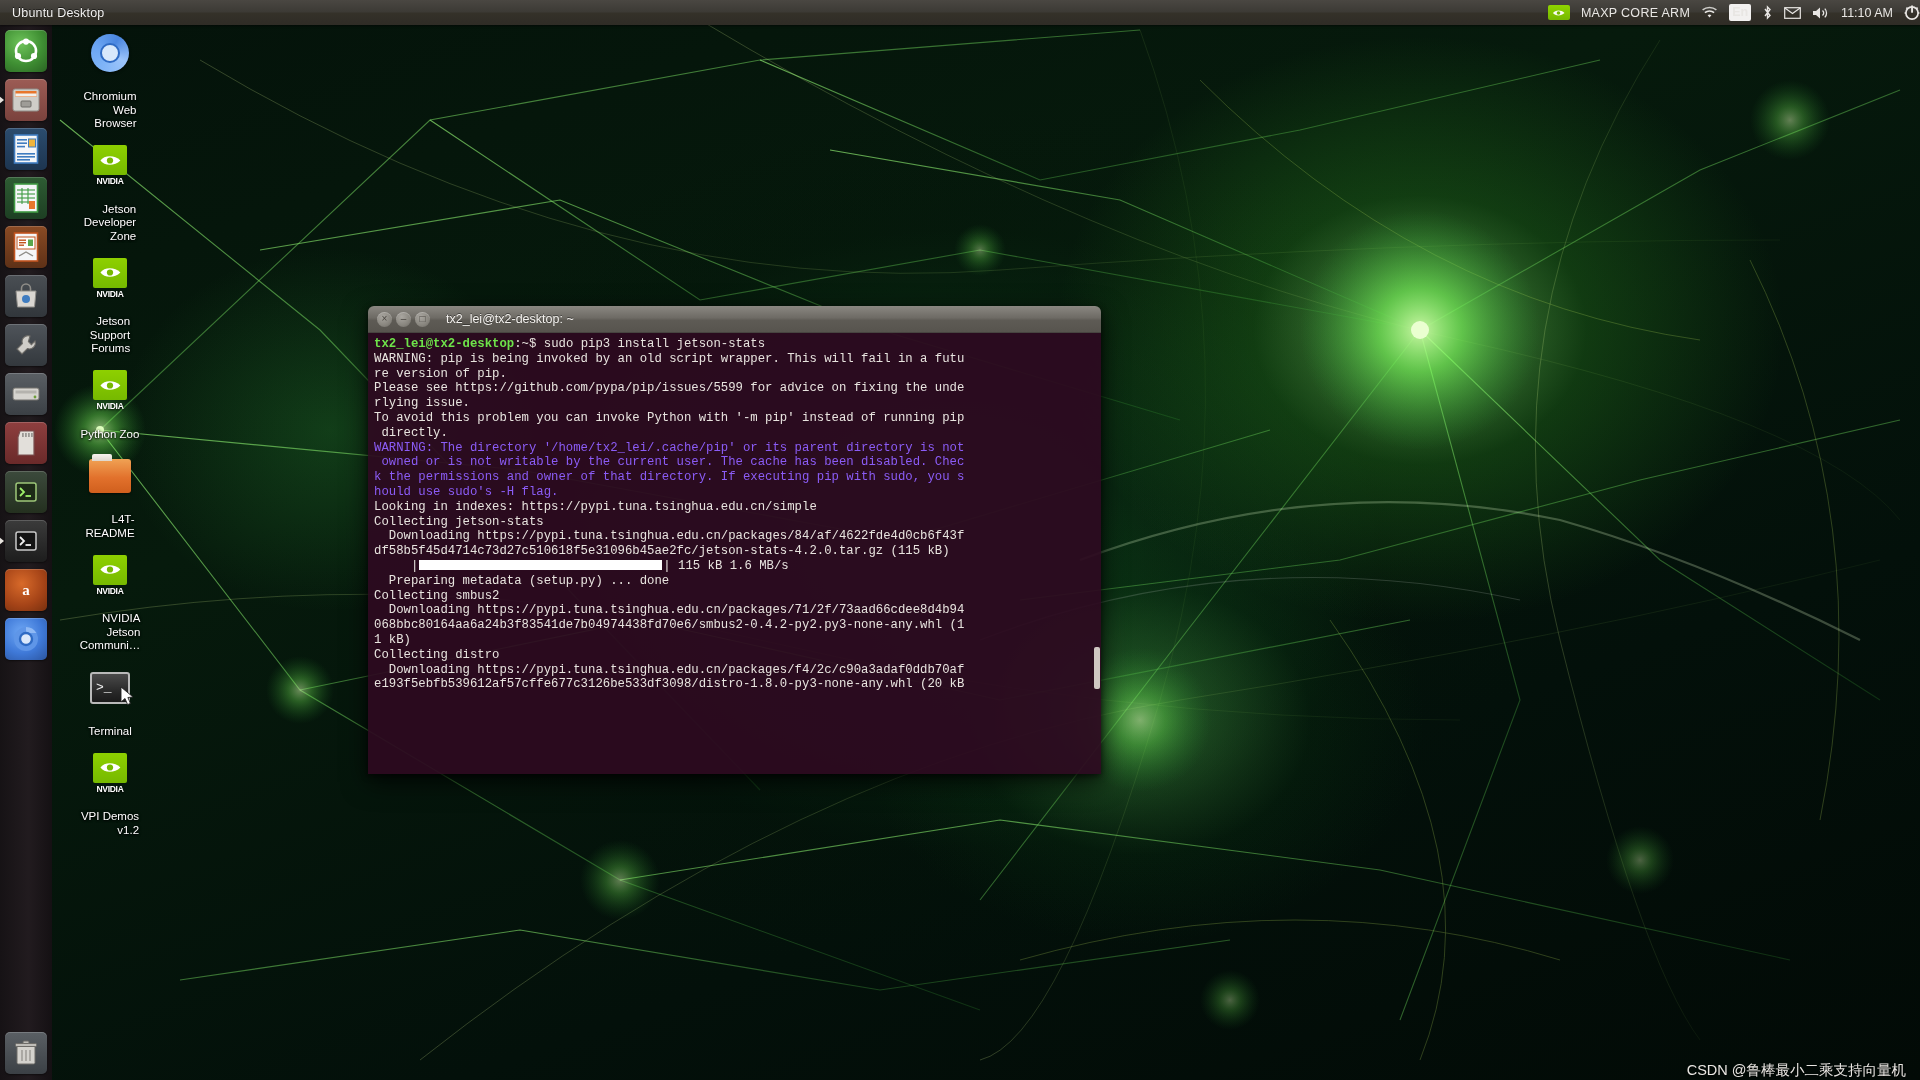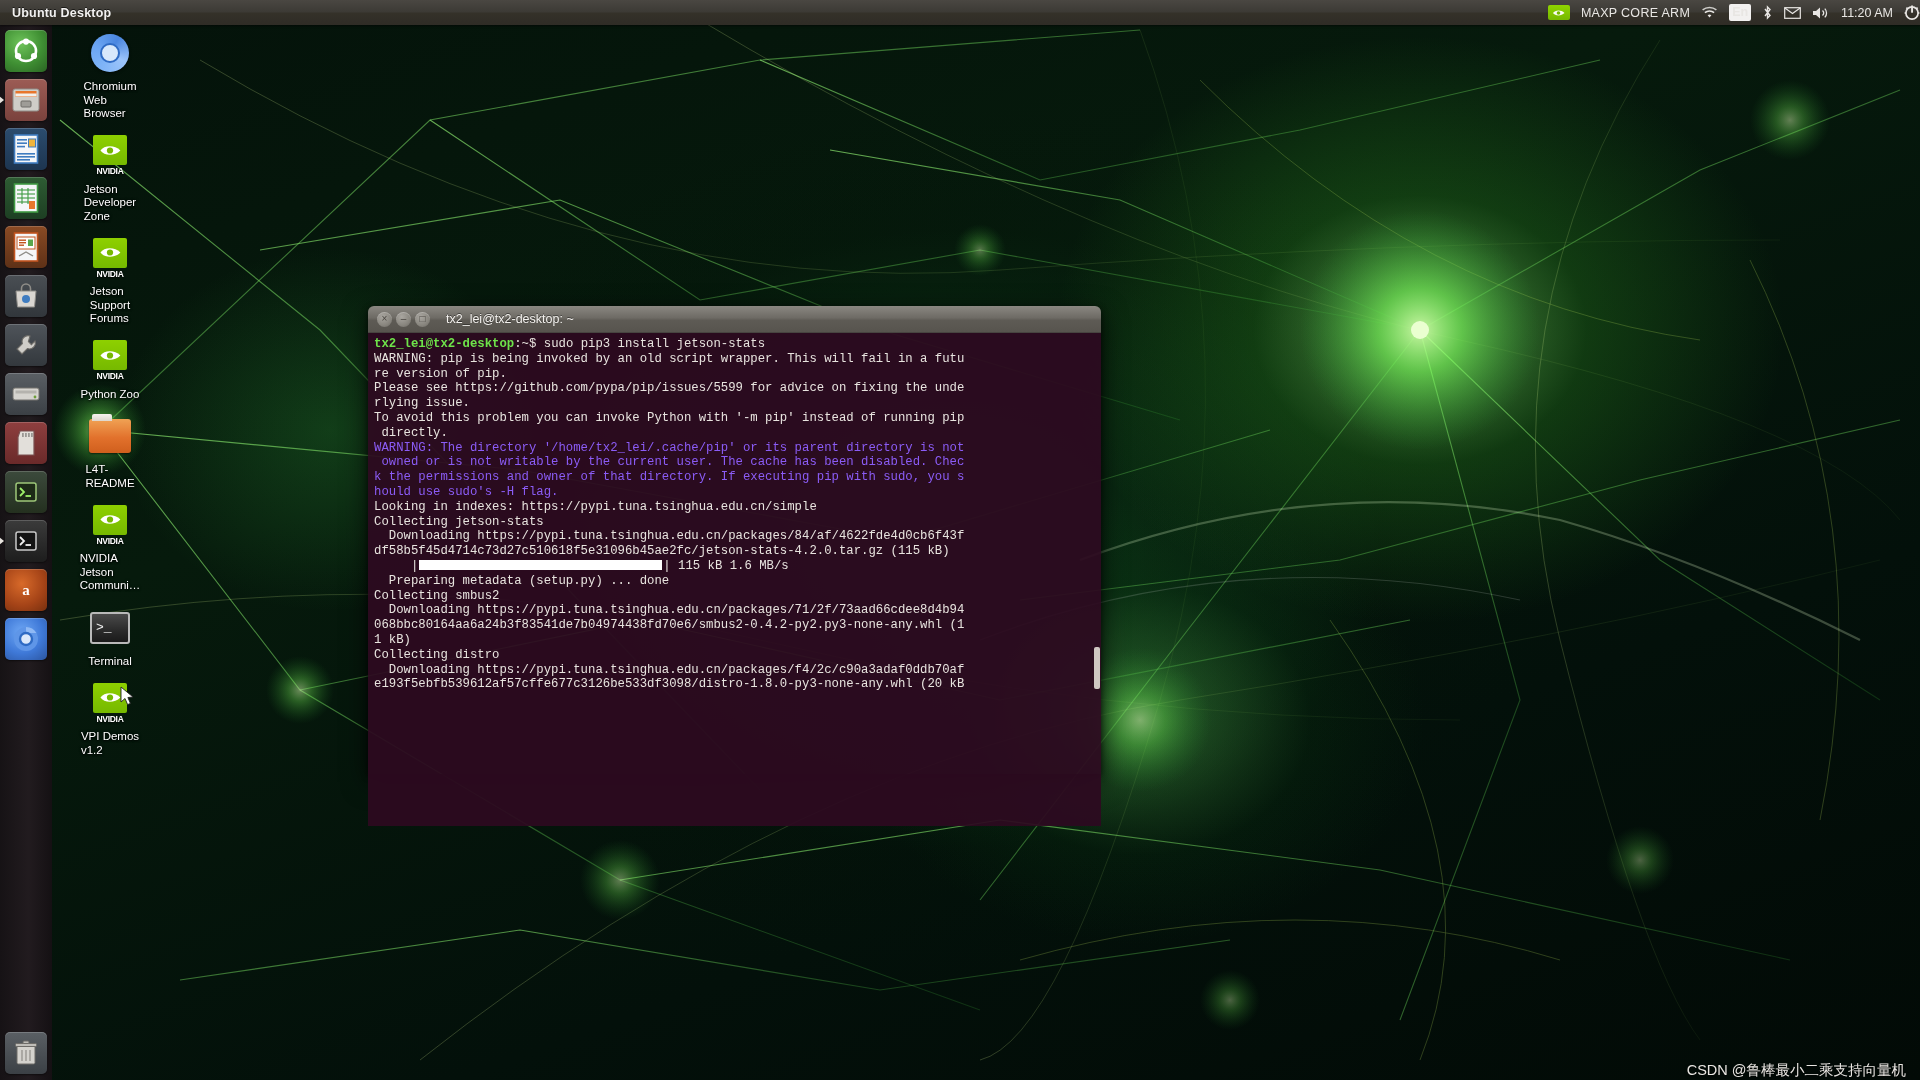--- a/index.html
+++ b/index.html
@@ -25,21 +25,21 @@
 
   
   #top-panel {
     position:absolute; left:0; top:0; width:1920px; height:25px;
     background:linear-gradient(180deg,#4a4742 0%,#3c3a35 48%,#343129 52%,#2f2c26 100%);
     display:flex; align-items:center;
     z-index:60;
     box-shadow:0 1px 2px rgba(0,0,0,0.5);
   }
   #panel-title {
-    color:#f2f1f0; font-size:12.5px; font-weight:bold;
+    color:#f2f1f0; font-size:12.5px; font-weight:normal;
     margin-left:12px; letter-spacing:.2px;
     text-shadow:0 -1px 0 rgba(0,0,0,0.6);
   }
   #panel-right { margin-left:auto; display:flex; align-items:center; gap:11px; }
   #panel-right .ind { display:flex; align-items:center; color:#e8e6e3; font-size:12.5px; }
   .nv-badge {
     width:22px; height:15px; border-radius:2px;
     background:linear-gradient(180deg,#8fd400 0%,#76b900 100%);
     display:flex; align-items:center; justify-content:center;
   }
@@ -90,21 +90,21 @@
   #desktop-icons {
     position:absolute; left:62px; top:28px; width:96px; z-index:20;
   }
   .desk-item {
     width:96px; margin-bottom:6px;
     display:flex; flex-direction:column; align-items:center;
     padding:3px 0 4px;
   }
   .desk-glyph { width:44px; height:44px; display:flex; align-items:center; justify-content:center; }
   .desk-label {
-    margin-top:5px; text-align:left; color:#ffffff; font-size:11.5px; line-height:13.5px;
+    margin-top:15px; text-align:right; color:#ffffff; font-size:11.5px; line-height:13.5px;
     text-shadow:0 1px 2px rgba(0,0,0,0.95), 0 0 3px rgba(0,0,0,0.9);
     word-wrap:break-word; max-width:94px;
   }
   .nvidia-tile {
     width:34px; height:30px; border-radius:2px;
     background:linear-gradient(180deg,#8ed000 0%,#76b900 100%);
     display:flex; align-items:center; justify-content:center;
   }
   .nvidia-word {
     font-size:8.5px; font-weight:bold; color:#fff; letter-spacing:-0.3px;
@@ -157,21 +157,21 @@
     display:flex; align-items:center; justify-content:center;
     color:#4a4742; font-size:10px; line-height:1;
     box-shadow:inset 0 1px 0 rgba(255,255,255,.25);
   }
   #title-text {
     margin-left:12px; color:#f4f2ef; font-size:12.5px;
     text-shadow:0 -1px 0 rgba(0,0,0,0.45);
     text-align:right;
   }
   #term-body {
-    height:493px; background:rgba(45,10,32,0.93);
+    height:441px; background:rgba(45,10,32,0.93);
     padding:4px 2px 2px 6px; position:relative; overflow:hidden;
   }
   #term-text {
     font-family:"Liberation Mono","DejaVu Sans Mono",monospace;
     font-size:12.3px; line-height:14.8px;
     color:#e6e2dd; white-space:pre; letter-spacing:0px;
   }
   .t-prompt { color:#6ee34a; font-weight:bold; }
   .t-white  { color:#e8e4df; }
   .t-warn   { color:#8b5cf6; }
@@ -302,21 +302,21 @@
         <path d="M0.9 1 L8.5 6.6 L16.1 1" stroke="#e8e6e3" stroke-width="1.2" fill="none"></path>
       </svg>
     </span>
     <span class="ind">
       <svg width="18" height="14" viewBox="0 0 18 14">
         <path d="M1 5 H4 L8 1.5 V12.5 L4 9 H1 Z" fill="#e8e6e3"></path>
         <path d="M10.5 4.5 a3.6 3.6 0 0 1 0 5" stroke="#e8e6e3" stroke-width="1.3" fill="none"></path>
         <path d="M12.8 2.6 a6.4 6.4 0 0 1 0 8.8" stroke="#e8e6e3" stroke-width="1.3" fill="none"></path>
       </svg>
     </span>
-    <span class="ind" id="clock">11:20 AM</span>
+    <span class="ind" id="clock">11:10 AM</span>
     <span class="ind">
       <svg width="16" height="16" viewBox="0 0 16 16">
         <circle cx="8" cy="8" r="6.1" stroke="#e8e6e3" stroke-width="1.7" fill="none"></circle>
         <rect x="7.1" y="0.5" width="1.9" height="7.2" fill="#e8e6e3"></rect>
         <g stroke="#e8e6e3" stroke-width="1.6">
           <line x1="2.4" y1="2.6" x2="3.7" y2="3.9"></line>
           <line x1="13.6" y1="2.6" x2="12.3" y2="3.9"></line>
           <line x1="0.6" y1="8" x2="2.2" y2="8"></line>
           <line x1="13.8" y1="8" x2="15.4" y2="8"></line>
         </g>

